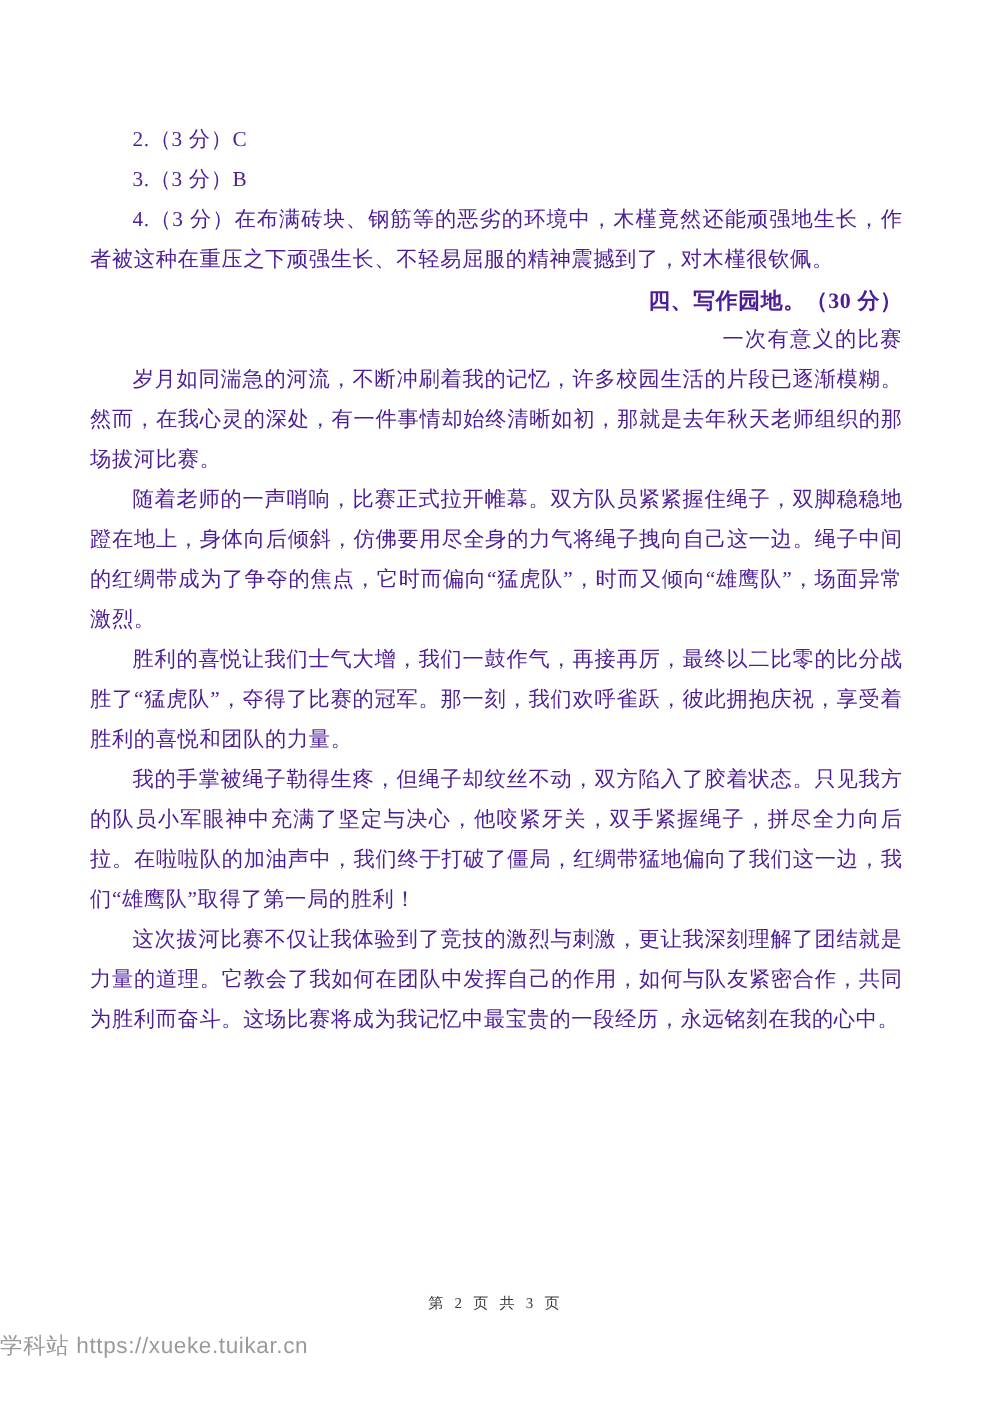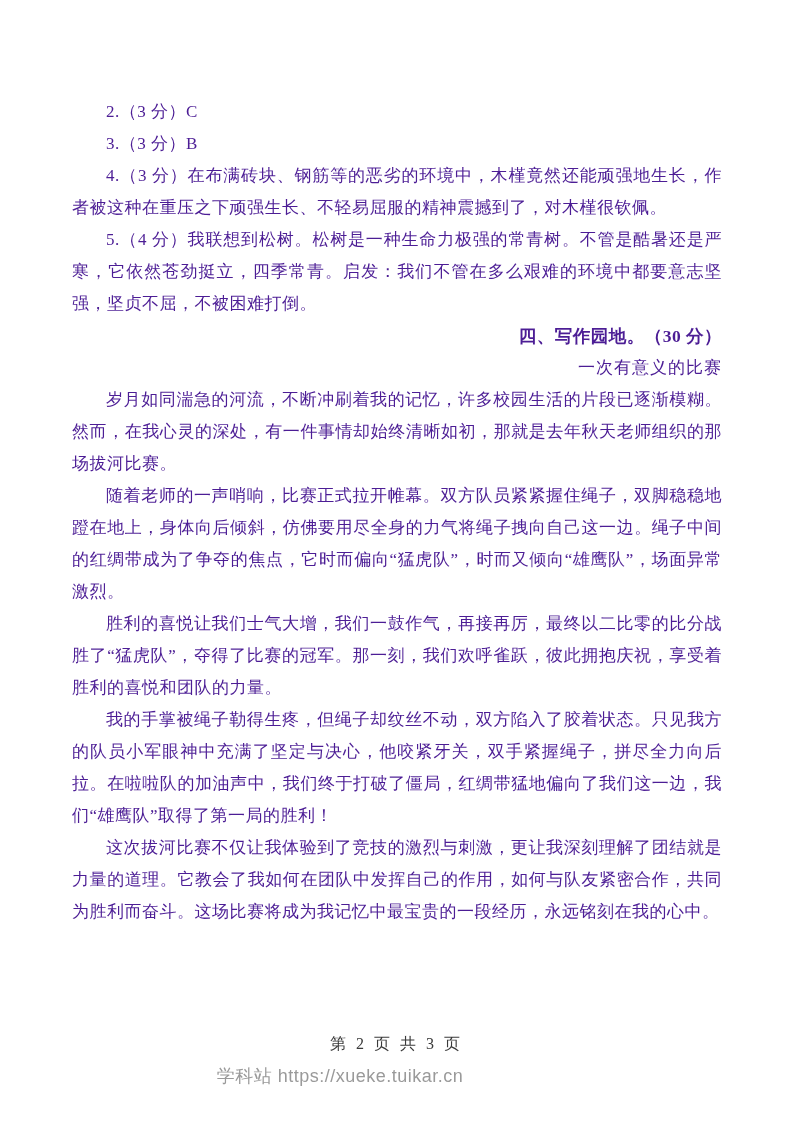--- a/index.html
+++ b/index.html
@@ -40,46 +40,44 @@
   .essay-title {
     text-align: right;
     letter-spacing: 1px;
   }
   .footer {
     position: absolute;
     top: 1034px;
     left: 0;
     width: 793px;
     text-align: center;
-    font-size: 16px;
+    font-size: 12px;
     color: #3a3a3a;
     letter-spacing: 3px;
   }
   .watermark {
     position: absolute;
     top: 1064px;
     left: 0;
     width: 680px;
-    text-align: center;
     font-size: 18px;
     color: #9a9a9a;
     font-family: "Liberation Sans", "DejaVu Sans", sans-serif;
     letter-spacing: 0.5px;
   }
 </style>
 </head>
 <body>
 
 <div class="page">
   <div class="content">
 
     <p class="para">2.（3 分）C</p>
     <p class="para">3.（3 分）B</p>
     <p class="para">4.（3 分）在布满砖块、钢筋等的恶劣的环境中，木槿竟然还能顽强地生长，作者被这种在重压之下顽强生长、不轻易屈服的精神震撼到了，对木槿很钦佩。</p>
-    <p class="para">5.（4 分）我联想到松树。松树是一种生命力极强的常青树。不管是酷暑还是严寒，它依然苍劲挺立，四季常青。启发：我们不管在多么艰难的环境中都要意志坚强，坚贞不屈，不被困难打倒。</p>
 
     <p class="section-heading">四、写作园地。（30 分）</p>
 
 
     <p class="essay-title">一次有意义的比赛</p>
 
     <p class="para">岁月如同湍急的河流，不断冲刷着我的记忆，许多校园生活的片段已逐渐模糊。然而，在我心灵的深处，有一件事情却始终清晰如初，那就是去年秋天老师组织的那场拔河比赛。</p>
     <p class="para">随着老师的一声哨响，比赛正式拉开帷幕。双方队员紧紧握住绳子，双脚稳稳地蹬在地上，身体向后倾斜，仿佛要用尽全身的力气将绳子拽向自己这一边。绳子中间的红绸带成为了争夺的焦点，它时而偏向“猛虎队”，时而又倾向“雄鹰队”，场面异常激烈。</p>
     <p class="para">胜利的喜悦让我们士气大增，我们一鼓作气，再接再厉，最终以二比零的比分战胜了“猛虎队”，夺得了比赛的冠军。那一刻，我们欢呼雀跃，彼此拥抱庆祝，享受着胜利的喜悦和团队的力量。</p>
     <p class="para">我的手掌被绳子勒得生疼，但绳子却纹丝不动，双方陷入了胶着状态。只见我方的队员小军眼神中充满了坚定与决心，他咬紧牙关，双手紧握绳子，拼尽全力向后拉。在啦啦队的加油声中，我们终于打破了僵局，红绸带猛地偏向了我们这一边，我们“雄鹰队”取得了第一局的胜利！</p>

